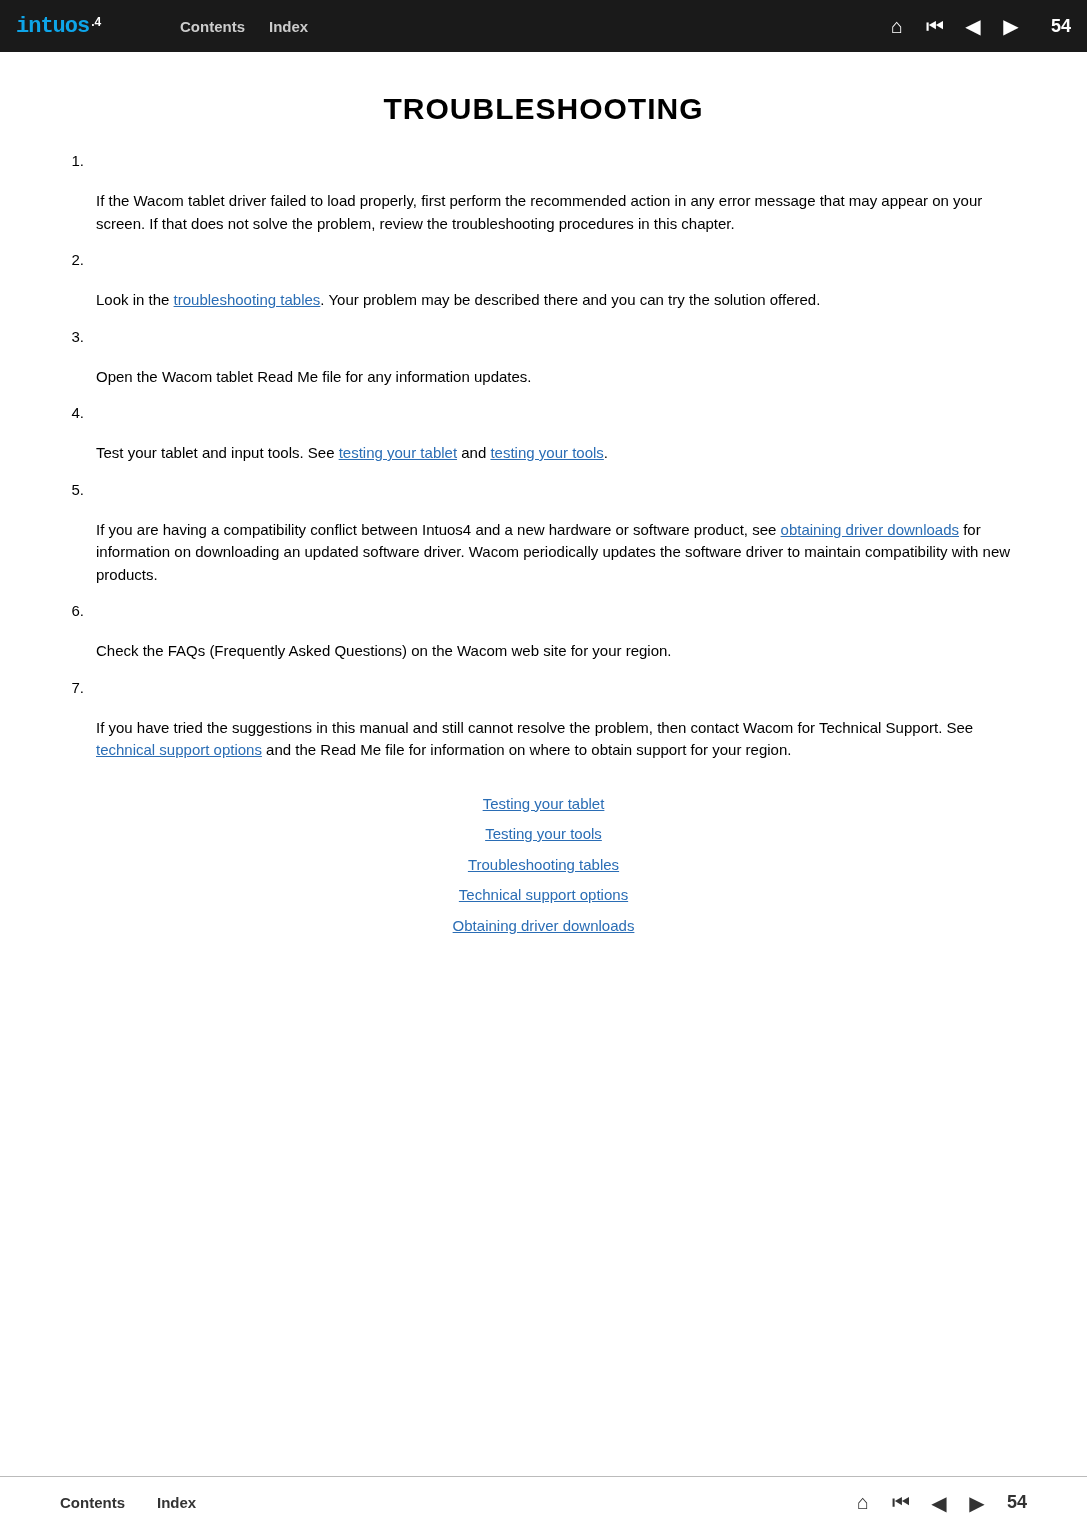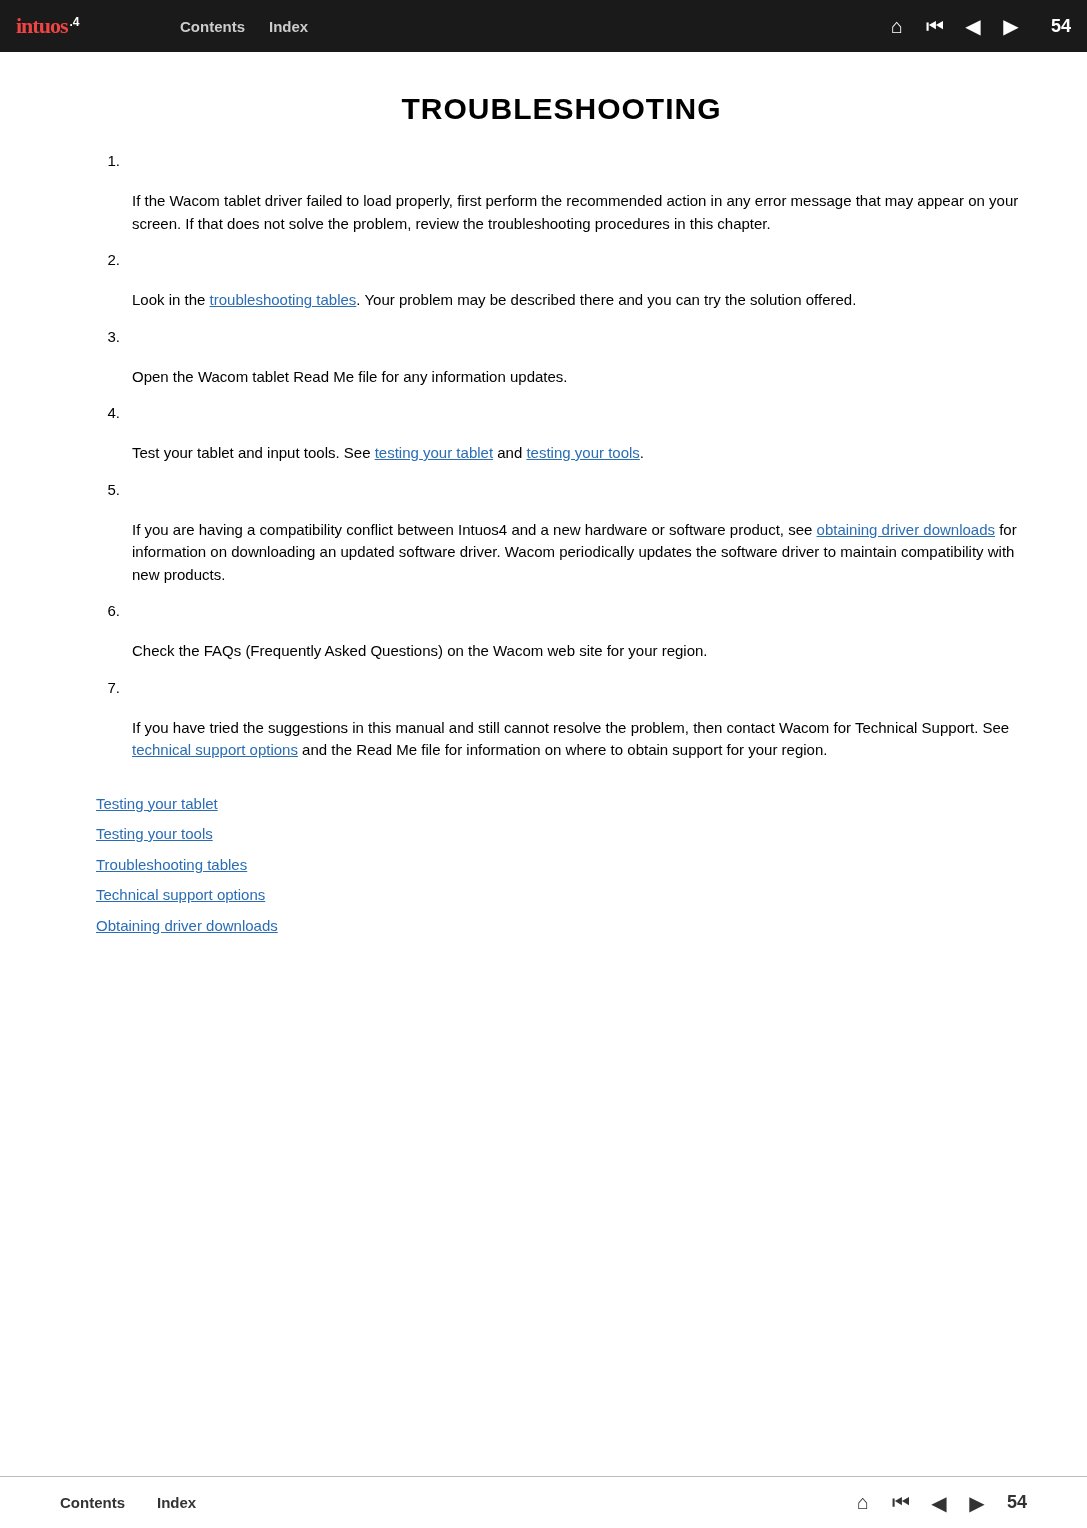--- a/index.html
+++ b/index.html
@@ -21,25 +21,25 @@
       padding: 0 16px;
       gap: 24px;
     }
     .logo-area {
       display: flex;
       align-items: center;
       gap: 2px;
       min-width: 140px;
     }
     .logo-text {
-      color: #ef4444;
+      color: #0ea5e9;
       font-size: 22px;
       font-weight: bold;
       letter-spacing: -1px;
-      font-family: Liberation Serif, serif;
+      font-family: Liberation Mono, monospace;
     }
     .logo-sub {
       color: #fff;
       font-size: 12px;
       font-weight: bold;
       vertical-align: super;
       position: relative;
       top: -4px;
     }
     .nav-link {
@@ -69,21 +69,21 @@
       color: #fff;
       font-size: 18px;
       font-weight: bold;
       margin-left: 8px;
       min-width: 30px;
       text-align: right;
     }
 
     
     .main-content {
-      padding: 40px 60px 40px 96px;
+      padding: 40px 60px 40px 60px;
       max-width: 1087px;
     }
 
     .page-title {
       text-align: center;
       font-size: 30px;
       font-weight: bold;
       margin-bottom: 24px;
       letter-spacing: 1px;
     }
@@ -113,20 +113,21 @@
     }
     .list-text {
       flex: 1;
       margin-top: 40px;
     }
 
     a, .link {
       color: #2a6db5;
       text-decoration: underline;
       cursor: pointer;
+      text-align: center;
     }
 
     
     .links-section {
       margin-top: 28px;
       display: flex;
       flex-direction: column;
       gap: 2px;
     }
     .links-section a {

